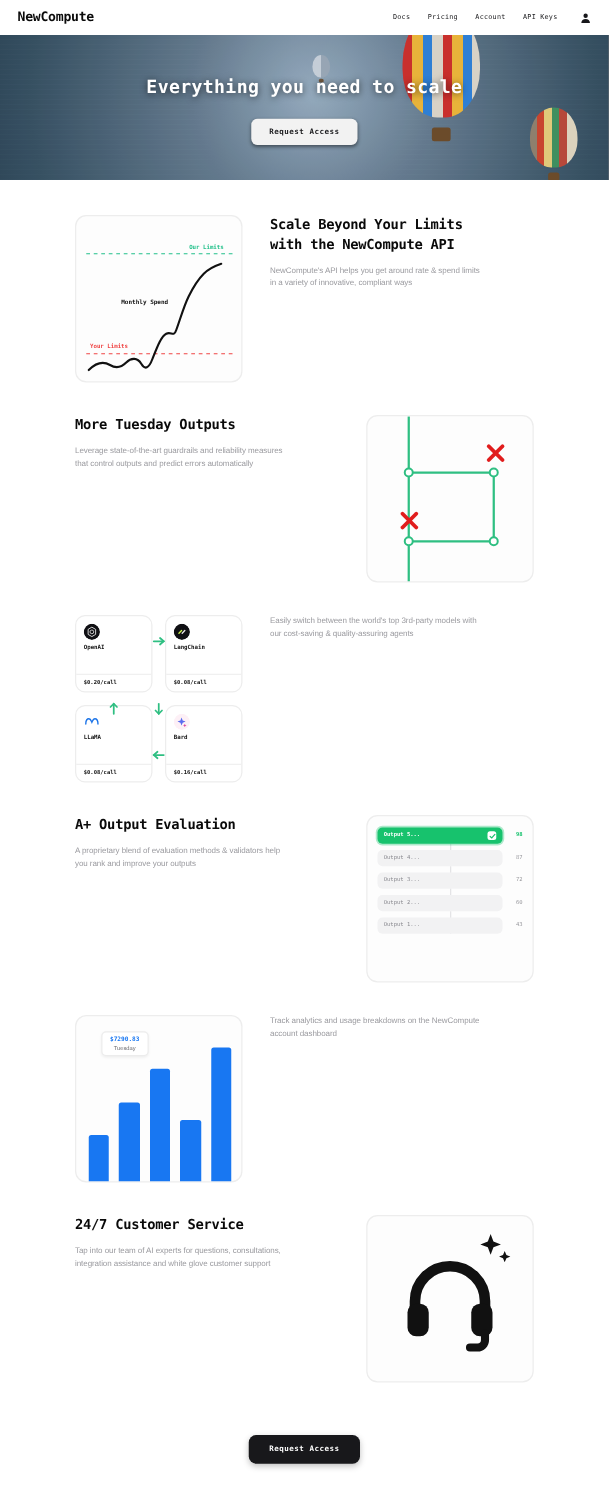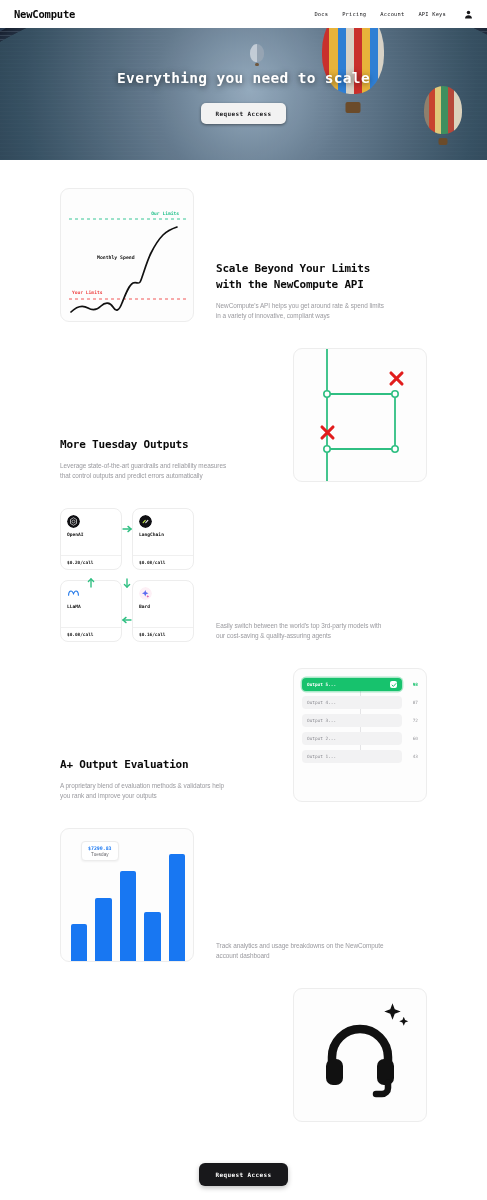--- a/index.html
+++ b/index.html
@@ -24,21 +24,21 @@
   }
   .nav { display: flex; align-items: center; gap: 14px; }
   .nav-link {
     font-family: "DejaVu Sans Mono", monospace;
     font-size: 5.4px; color: #18181b; letter-spacing: 0.2px; white-space: nowrap;
   }
   .avatar-icon { width: 9px; height: 9px; display: block; margin-left: 4px; }
 
   
   .hero {
-    position: relative; width: 487px; height: 132px; overflow: hidden;
+    position: relative; width: 487px; height: 116px; overflow: hidden;
     background: #737373;
   }
   .hero-bg { position: absolute; inset: 0; }
   .hero-sky {
     position: absolute; inset: 0;
     background:
       radial-gradient(circle at 62% 18%, rgba(60,70,100,.55) 0%, rgba(10,14,26,0) 48%),
       linear-gradient(180deg, #0a0e1a 0%, #0c1322 40%, #121a2c 100%);
   }
   .hero-earth {
@@ -106,21 +106,21 @@
     padding: 7px 14px;
     font-family: "DejaVu Sans Mono", monospace;
     font-size: 6px; font-weight: bold; color: #18181b; letter-spacing: 0.4px;
     box-shadow: 0 1px 3px rgba(0,0,0,.45);
     cursor: pointer;
   }
 
   
   .features { padding: 28px 0 0; background: #fff; }
   .row {
-    display: flex; align-items: flex-end;
+    display: flex; align-items: flex-start;
     padding: 0 60px; margin-bottom: 26px;
   }
   .row.reverse { flex-direction: row-reverse; }
   .visual { width: 134px; flex: 0 0 134px; }
   .copy { flex: 1; }
   .row:not(.reverse) .copy { padding-left: 22px; }
   .row.reverse .copy { padding-right: 22px; }
 
   .feat-title {
     font-family: "DejaVu Sans Mono", monospace;
@@ -462,19 +462,26 @@
           <rect x="16" y="54" width="17" height="26" rx="7" fill="#111"></rect>
           <rect x="67" y="54" width="17" height="26" rx="7" fill="#111"></rect>
           <path d="M78 78 v5 a6 6 0 0 1 -6 6 h-6" fill="none" stroke="#111" stroke-width="6.5" stroke-linecap="round"></path>
         </svg>
         <svg width="30" height="30" viewBox="0 0 40 40" style="position:absolute;top:12px;right:14px">
           <path d="M14 3 L17 11 L25 14 L17 17 L14 25 L11 17 L3 14 L11 11 Z" fill="#111"></path>
           <path d="M29 21 L30.8 25.2 L35 27 L30.8 28.8 L29 33 L27.2 28.8 L23 27 L27.2 25.2 Z" fill="#111"></path>
         </svg>
       </div>
     </div>
+    <div class="copy">
+      <div class="feat-title">24/7 Customer Service</div>
+      <div class="feat-desc">
+        <div>Tap into our team of AI experts for questions, consultations,</div>
+        <div>integration assistance and white glove customer support</div>
+      </div>
+    </div>
   </div>
 </div>
 
 <div class="footer">
   <button class="footer-cta">Request Access</button>
   
 </div>
 
 </body></html>

